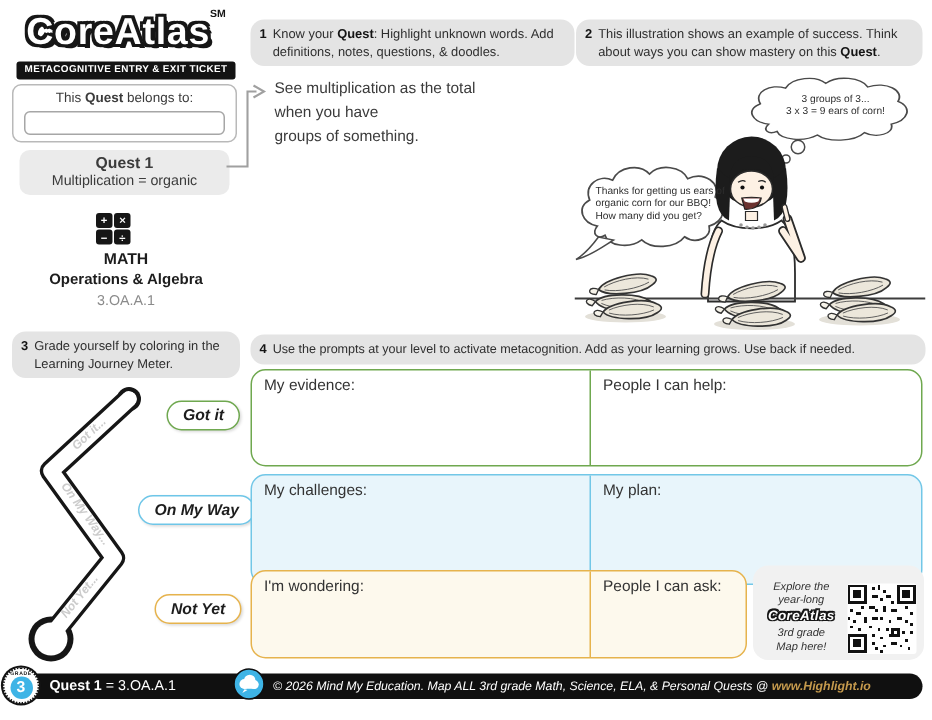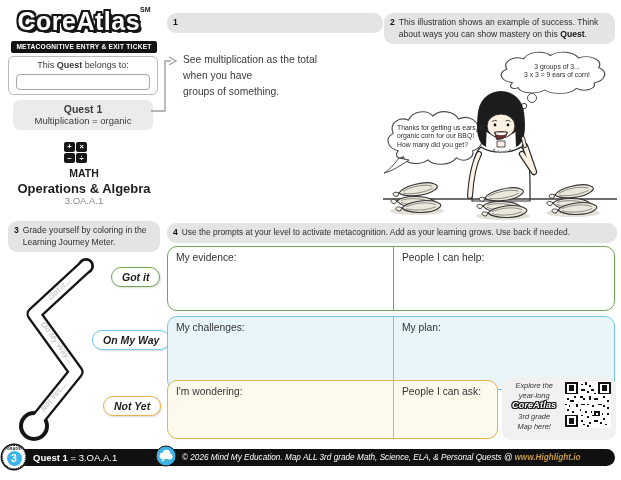--- a/index.html
+++ b/index.html
@@ -28,21 +28,21 @@
   .quest-box { background:#ebebeb; border-radius:7px; text-align:center; }
   .quest-title { font-size:10.5px; font-weight:bold; padding-top:3px; }
   .quest-sub { font-size:9.5px; }
 
   .math-icon { display:grid; grid-template-columns:1fr 1fr; grid-template-rows:1fr 1fr;
                gap:1.5px; background:#fff; border-radius:3px; }
   .math-icon span { background:#161616; color:#fff; font-size:7.5px; font-weight:bold;
                display:flex; align-items:center; justify-content:center; border-radius:2px; }
 
   .subject { font-size:10.5px; font-weight:bold; text-align:center; color:#1d1d1d;}
-  .strand  { font-size:13px; font-weight:bold; text-align:center; color:#1d1d1d;}
+  .strand  { font-size:10px; font-weight:bold; text-align:center; color:#1d1d1d;}
   .standard{ font-size:9.5px; text-align:center; color:#8b8b8b; }
 
   .step-hdr { background:#e4e4e4; border-radius:9px; padding:4px 6px; display:flex; gap:4px;
               font-size:8.6px; line-height:1.35; color:#2f2f2f; }
   .step-num { font-weight:bold; color:#141414; }
   .step-hdr b { color:#141414; }
 
   .note-text { font-size:10.3px; line-height:1.55; white-space:pre-line; color:#3b3b3b; }
 
   .oval { position:absolute; background:#fff; border-radius:14px; font-size:10.5px;
@@ -56,21 +56,21 @@
   .prompt-box.green  { border:1.7px solid #6fa84f; background:#fff; }
   .prompt-box.blue   { border:1.7px solid #72c7e7; background:#e8f5fb; }
   .prompt-box.orange { border:1.7px solid #e6b34d; background:#fdf9ed; }
   .prompt-cell { padding:5px 8px; font-size:10.3px; color:#333; }
   .divider { width:0; border-left:1.3px solid; }
   .green .divider { border-color:#6fa84f; }
   .blue  .divider { border-color:#72c7e7; }
   .orange .divider{ border-color:#e6b34d; }
 
   .qr-panel { position:absolute; background:#f1f1f1; border-radius:10px; display:flex;
-              align-items:flex-start; padding:4px 5px; gap:4px; }
+              align-items:flex-end; padding:4px 5px; gap:4px; }
   .qr-text { width:56px; text-align:center; font-size:7.4px; font-style:italic; line-height:1.3; color:#333; }
 
   .footer-bar { position:absolute; background:#101010; border-radius:8.5px; }
   .footer-left { position:absolute; color:#fff; font-size:9.5px; white-space:nowrap; }
   .footer-right { position:absolute; color:#fff; font-size:8.2px; font-style:italic; white-space:nowrap; }
   .footer-url { color:#c59a4d; font-weight:bold; }
 
   .badge { position:absolute; width:24px; height:24px; border-radius:50%; background:#fff;
            border:1.3px dotted #131313; box-shadow:0 0 0 1.4px #131313; text-align:center; }
   .badge-grade { font-size:3.4px; letter-spacing:.4px; font-weight:bold; color:#131313; line-height:4px; padding-top:1px;}
@@ -125,20 +125,21 @@
     <text transform="translate(51,92) rotate(54)" text-anchor="middle" font-size="8" font-weight="bold" font-style="italic" fill="#cccccc">On My Way...</text>
     <text transform="translate(51,147) rotate(-51)" text-anchor="middle" font-size="8" font-weight="bold" font-style="italic" fill="#cccccc">Not Yet...</text>
   </svg>
 
   <div class="oval green" style="left:111px;top:267px;">Got it</div>
   <div class="oval blue" style="left:92px;top:330px;">On My Way</div>
   <div class="oval orange" style="left:103px;top:396px;">Not Yet</div>
 
   <div class="abs step-hdr" style="left:167px;top:13px;width:216px;">
     <span class="step-num">1</span>
+    <span><span>Know your </span><b>Quest</b><span>: Highlight unknown words. Add definitions, notes, questions, &amp; doodles.</span></span>
   </div>
 
   <svg class="abs" style="left:149px;top:55px;" width="36" height="62" viewBox="0 0 36 62">
     <path d="M2,56 H16 V6 H22" fill="none" stroke="#a0a0a0" stroke-width="1.4"></path>
     <path d="M20,2 L27,6 L20,10" fill="none" stroke="#a0a0a0" stroke-width="1.4"></path>
   </svg>
 
   <div class="abs note-text" style="left:183px;top:52px;width:190px;">See multiplication as the total
 when you have
 groups of something.</div>

